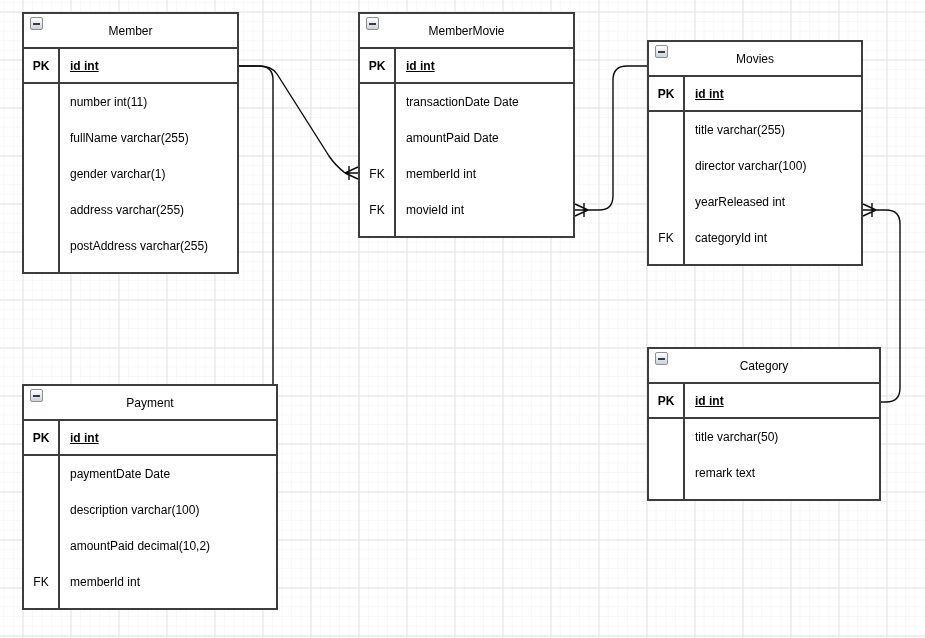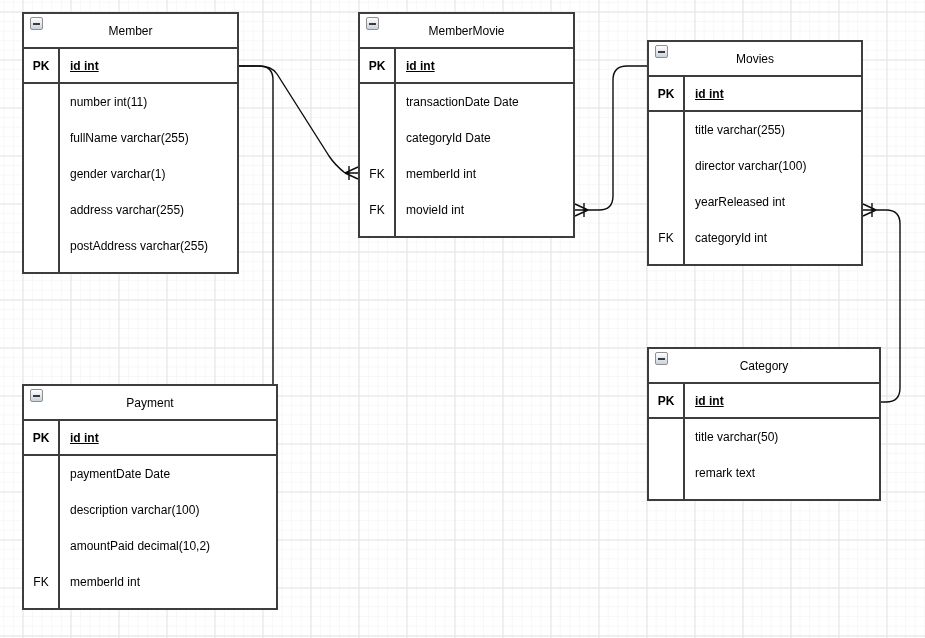--- a/index.html
+++ b/index.html
@@ -121,21 +121,21 @@
         <span class="keycol pk">PK</span>
         <span class="fieldcol">id int</span>
       </div>
       <div class="er-body">
         <div class="er-row">
           <span class="keycol"></span>
           <span class="fieldcol">transactionDate Date</span>
         </div>
         <div class="er-row">
           <span class="keycol"></span>
-          <span class="fieldcol">categoryId Date</span>
+          <span class="fieldcol">amountPaid Date</span>
         </div>
         <div class="er-row">
           <span class="keycol">FK</span>
           <span class="fieldcol">memberId int</span>
         </div>
         <div class="er-row">
           <span class="keycol">FK</span>
           <span class="fieldcol">movieId int</span>
         </div>
       </div>

